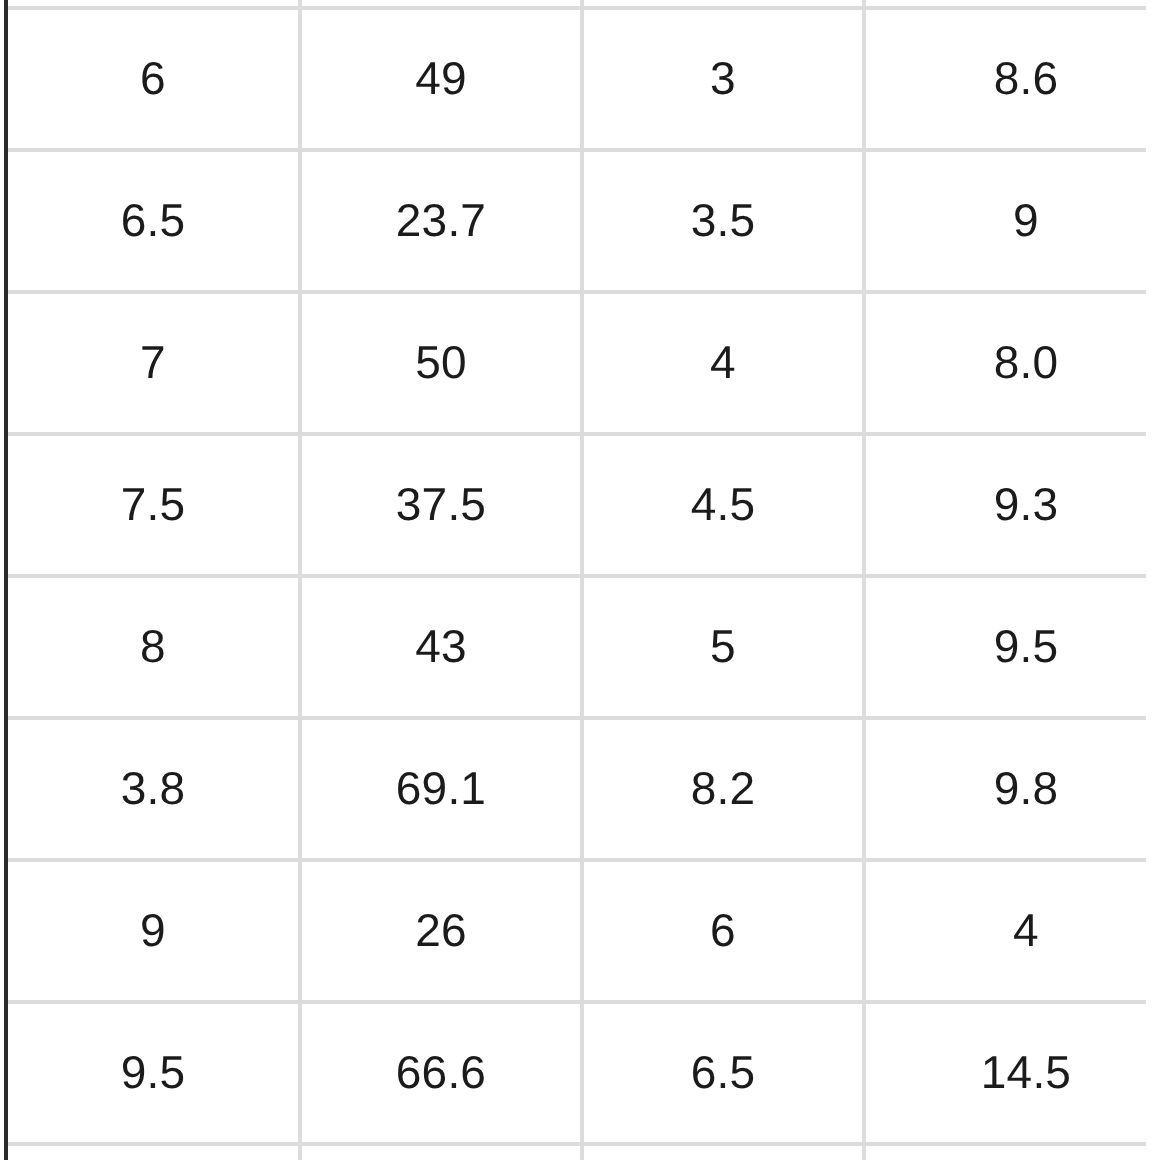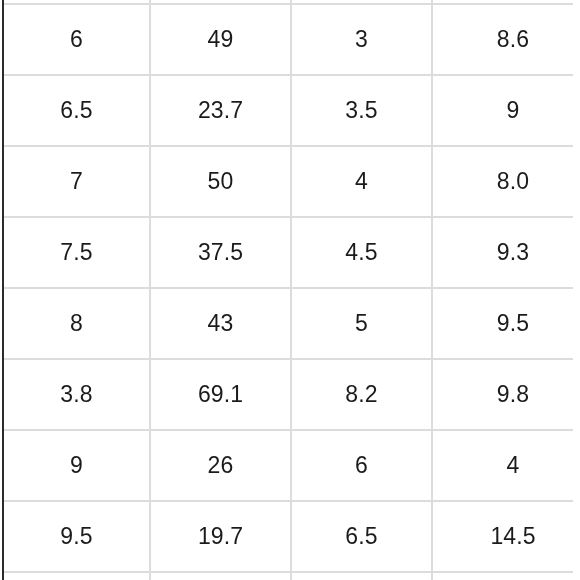--- a/index.html
+++ b/index.html
@@ -152,21 +152,21 @@
 
         <tr>
           <td>9</td>
           <td>26</td>
           <td>6</td>
           <td>4</td>
         </tr>
 
         <tr>
           <td>9.5</td>
-          <td>19.7</td>
+          <td>66.6</td>
           <td>6.5</td>
           <td>14.5</td>
         </tr>
 
         <tr>
           <td class="spacer-cell"></td>
           <td class="spacer-cell"></td>
           <td class="spacer-cell"></td>
           <td class="spacer-cell"></td>
         </tr>

